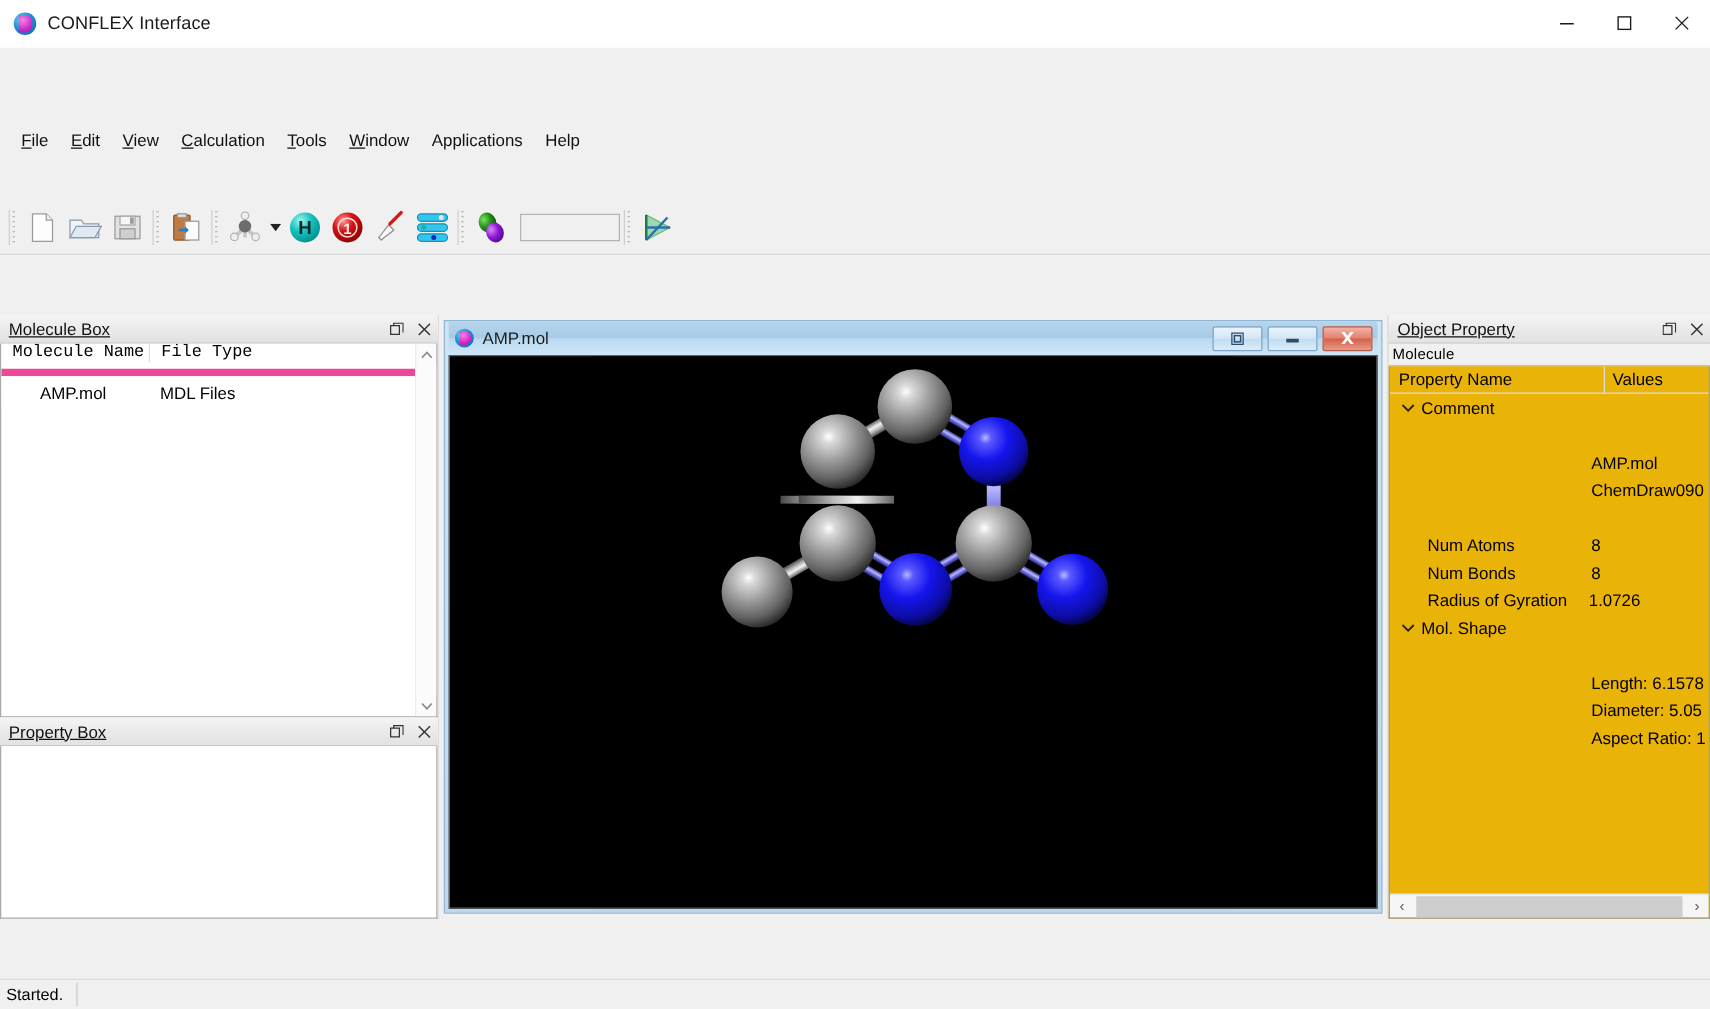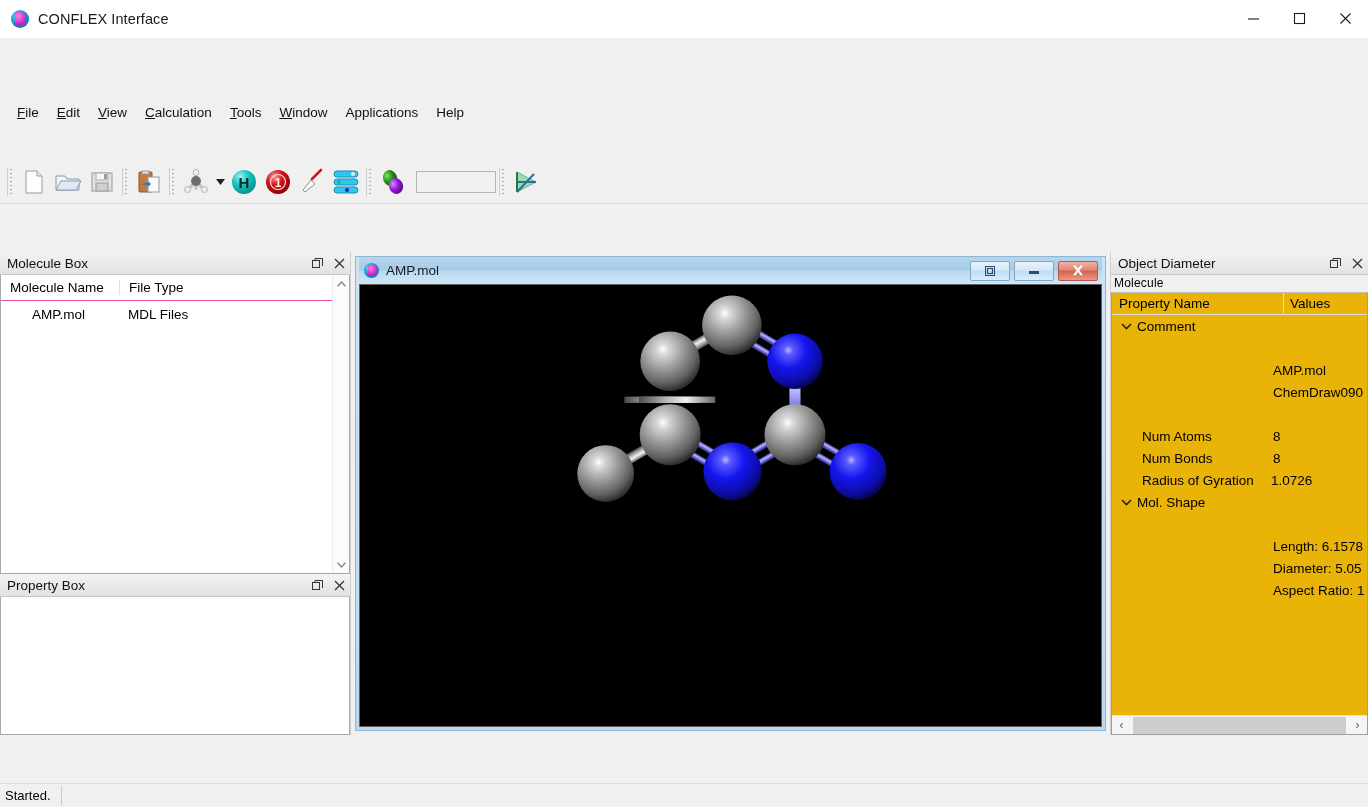--- a/index.html
+++ b/index.html
@@ -144,21 +144,21 @@
     height: 23px;
     flex: 0 0 23px;
     background: linear-gradient(to bottom, #f4f4f4 0%, #e9e9e9 55%, #e2e2e2 100%);
     border-bottom: 1px solid #c8c8c8;
     display: flex;
     align-items: center;
     padding-left: 7px;
     font-size: 13.5px;
     color: #111;
   }
-  .panel-header .hdr-title { flex: 1 1 auto; }
+  .panel-header .hdr-title { flex: 1 1 auto; text-decoration: underline; }
   .panel-hdr-btn {
     width: 22px; height: 21px;
     display: flex; align-items: center; justify-content: center;
     cursor: default;
   }
 
   
   #left-col {
     width: 351px;
     flex: 0 0 351px;
@@ -178,23 +178,24 @@
   }
   .mol-table {
     flex: 1 1 auto;
     display: flex;
     flex-direction: column;
     min-width: 0;
   }
   .mol-head {
     display: flex;
     height: 26px;
-    align-items: center;
-    border-bottom: 1px solid #ec4899;
+    align-items: flex-start;
+    border-bottom: 6px solid #ec4899;
     background: #ffffff;
+    font-family: Liberation Mono, monospace;
   }
   .mol-head .c1 { width: 118px; padding-left: 9px; font-size: 13.5px; }
   .mol-head .c2 { flex: 1; padding-left: 9px; font-size: 13.5px; border-left: 1px solid #e0e0e0; }
   .mol-row {
     display: flex;
     height: 26px;
     align-items: center;
     background: #ffffff;
     cursor: default;
   }
@@ -744,21 +745,21 @@
               <circle cx="554" cy="269" r="41" fill="url(#nAtom)"></circle>
             </g>
           </svg>
         </div>
       </div>
     </div>
 
     <div id="right-col">
       <div class="panel" id="object-inspector">
         <div class="panel-header">
-          <span class="hdr-title">Object Diameter</span>
+          <span class="hdr-title">Object Property</span>
           <span class="panel-hdr-btn">
             <svg width="11" height="11" viewBox="0 0 11 11">
                 <rect x="0.5" y="2.5" width="7" height="7" fill="none" stroke="#333" stroke-width="1"></rect>
                 <path d="M3 2.5 V0.5 H10.5 V8" fill="none" stroke="#333" stroke-width="1"></path>
               </svg>
           </span>
           <span class="panel-hdr-btn">
             <svg width="11" height="11" viewBox="0 0 11 11">
                 <line x1="1" y1="1" x2="10" y2="10" stroke="#333" stroke-width="1.2"></line>
                 <line x1="10" y1="1" x2="1" y2="10" stroke="#333" stroke-width="1.2"></line>

